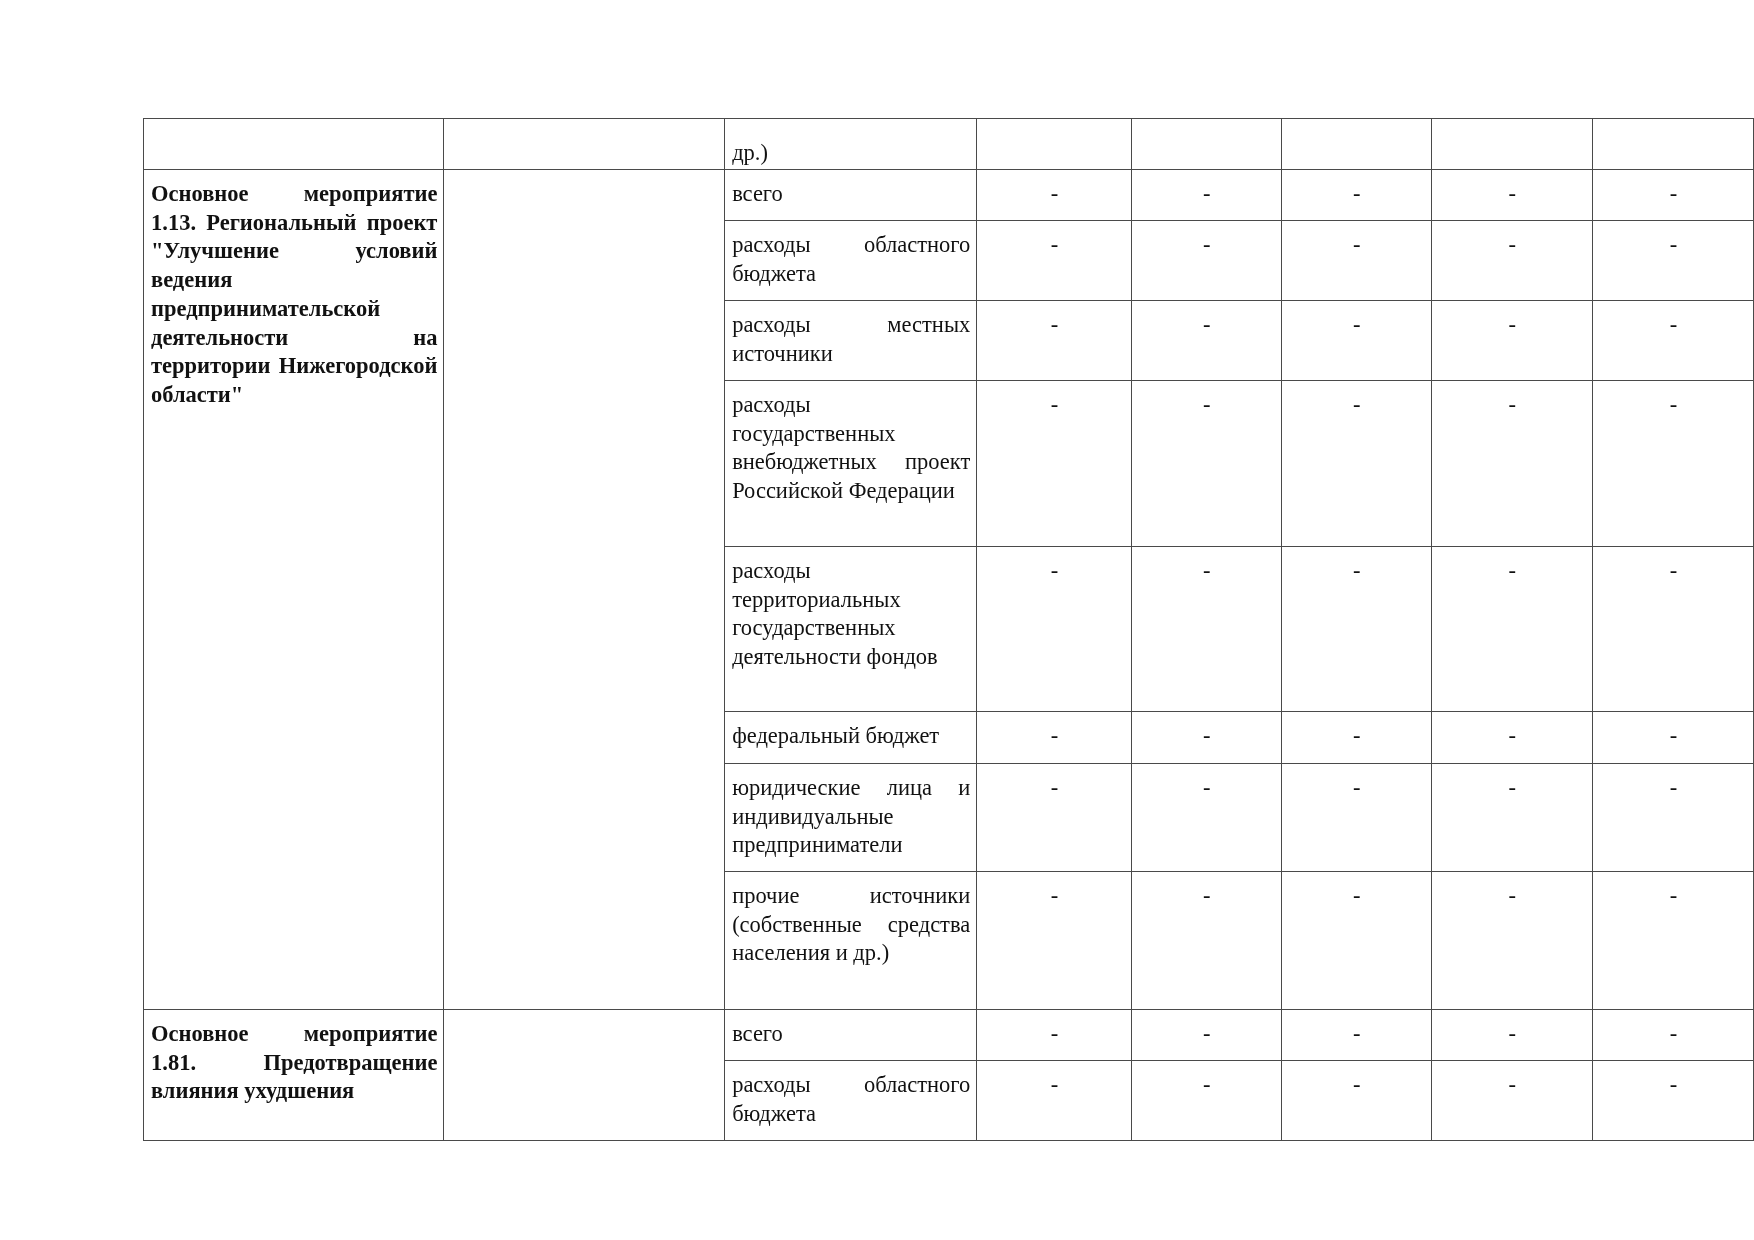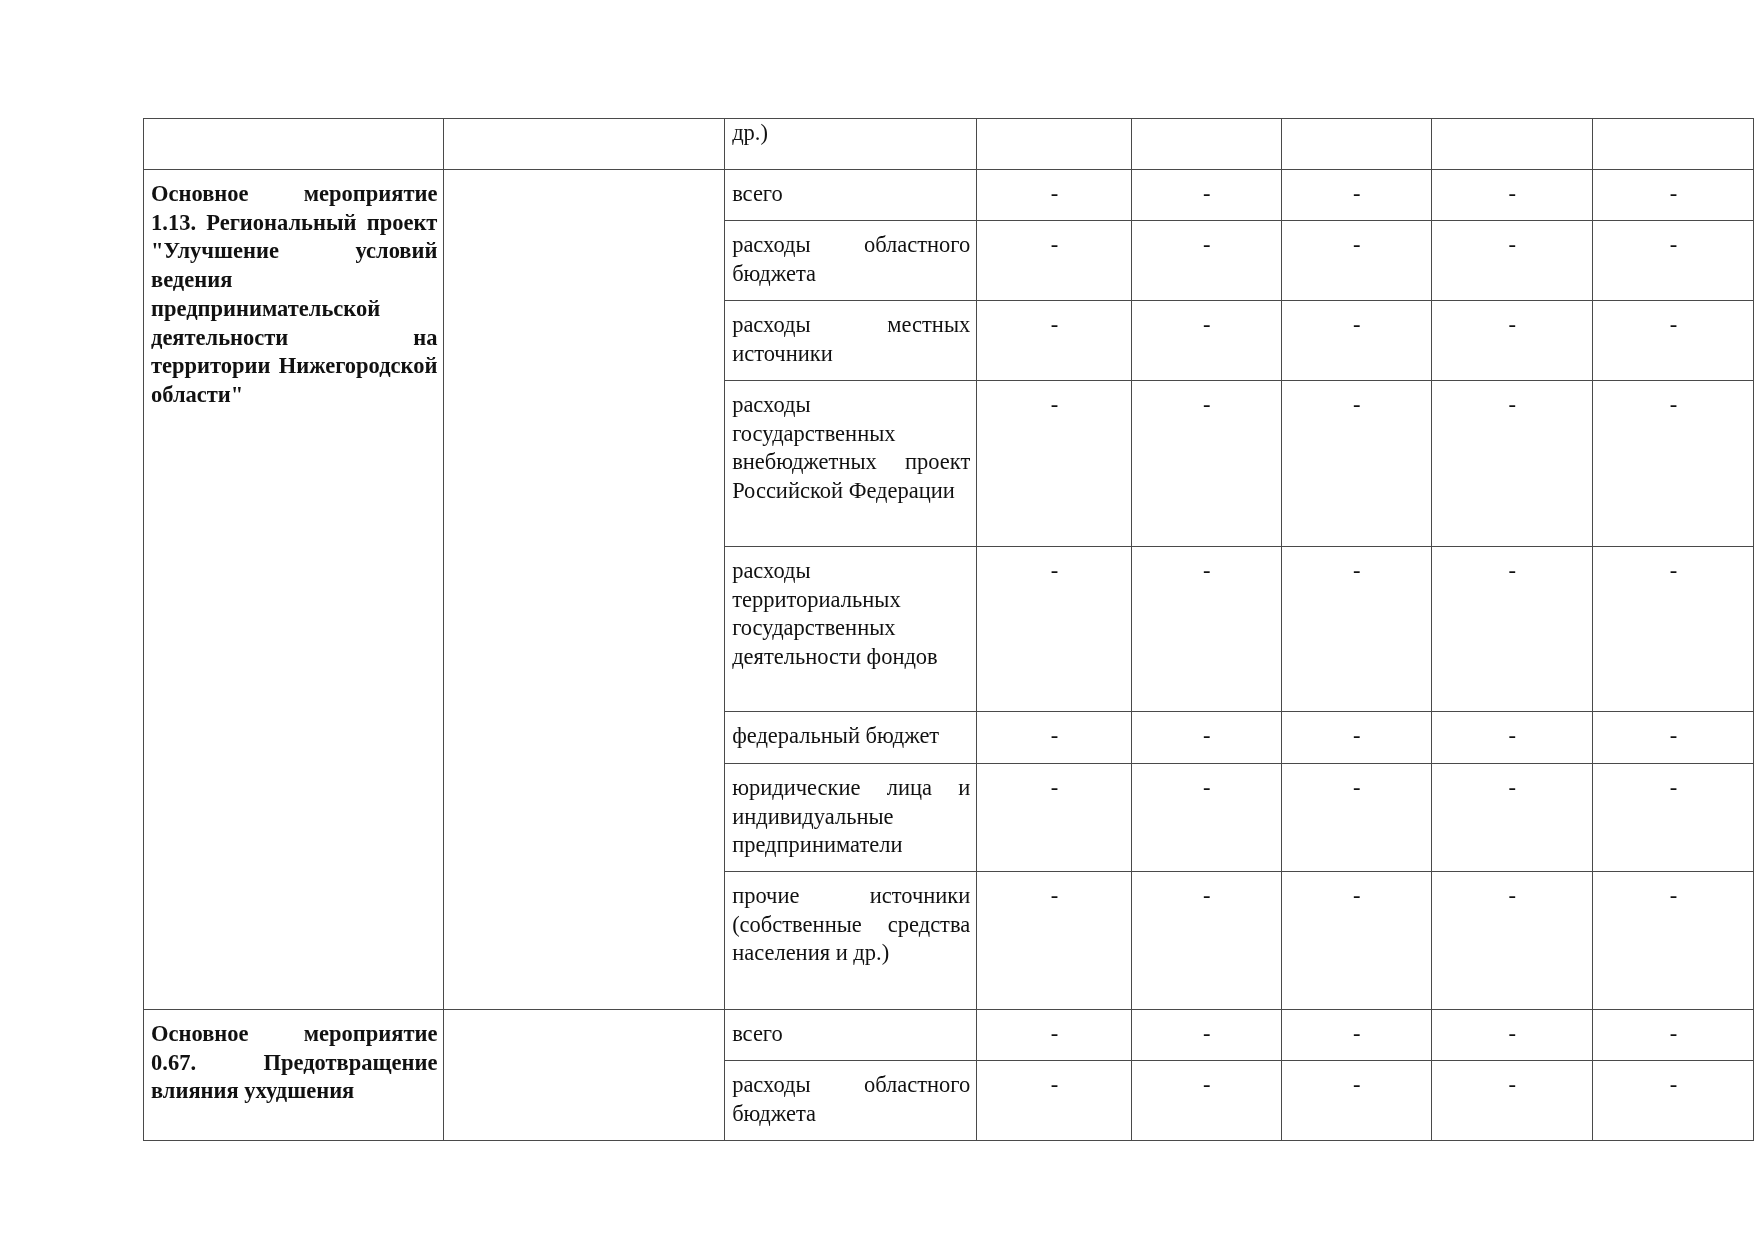--- a/index.html
+++ b/index.html
@@ -34,21 +34,21 @@
       <col style="width:154px">
       <col style="width:153px">
       <col style="width:165px">
       <col style="width:165px">
     </colgroup>
     <tbody>
 
       <tr style="height:51px">
         <td></td>
         <td></td>
-        <td class="src" style="padding-top:0">др.)</td>
+        <td class="src" style="padding-top:20px">др.)</td>
         <td class="val"></td>
         <td class="val"></td>
         <td class="val"></td>
         <td class="val"></td>
         <td class="val"></td>
       </tr>
 
       <tr style="height:51px">
         <td class="name" rowspan="8">Основное мероприятие 1.13. Региональный проект "Улучшение условий ведения предпринимательской деятельности на территории Нижегородской области"</td>
         <td rowspan="8"></td>
@@ -110,21 +110,21 @@
       <tr style="height:138px">
         <td class="src">прочие источники (собственные средства населения и др.)</td>
         <td class="val">-</td>
         <td class="val">-</td>
         <td class="val">-</td>
         <td class="val">-</td>
         <td class="val">-</td>
       </tr>
 
       <tr style="height:51px">
-        <td class="name" rowspan="2">Основное мероприятие 0.67. Предотвращение влияния ухудшения</td>
+        <td class="name" rowspan="2">Основное мероприятие 1.81. Предотвращение влияния ухудшения</td>
         <td rowspan="2"></td>
         <td class="src">всего</td>
         <td class="val">-</td>
         <td class="val">-</td>
         <td class="val">-</td>
         <td class="val">-</td>
         <td class="val">-</td>
       </tr>
       <tr style="height:80px">
         <td class="src">расходы областного бюджета</td>

